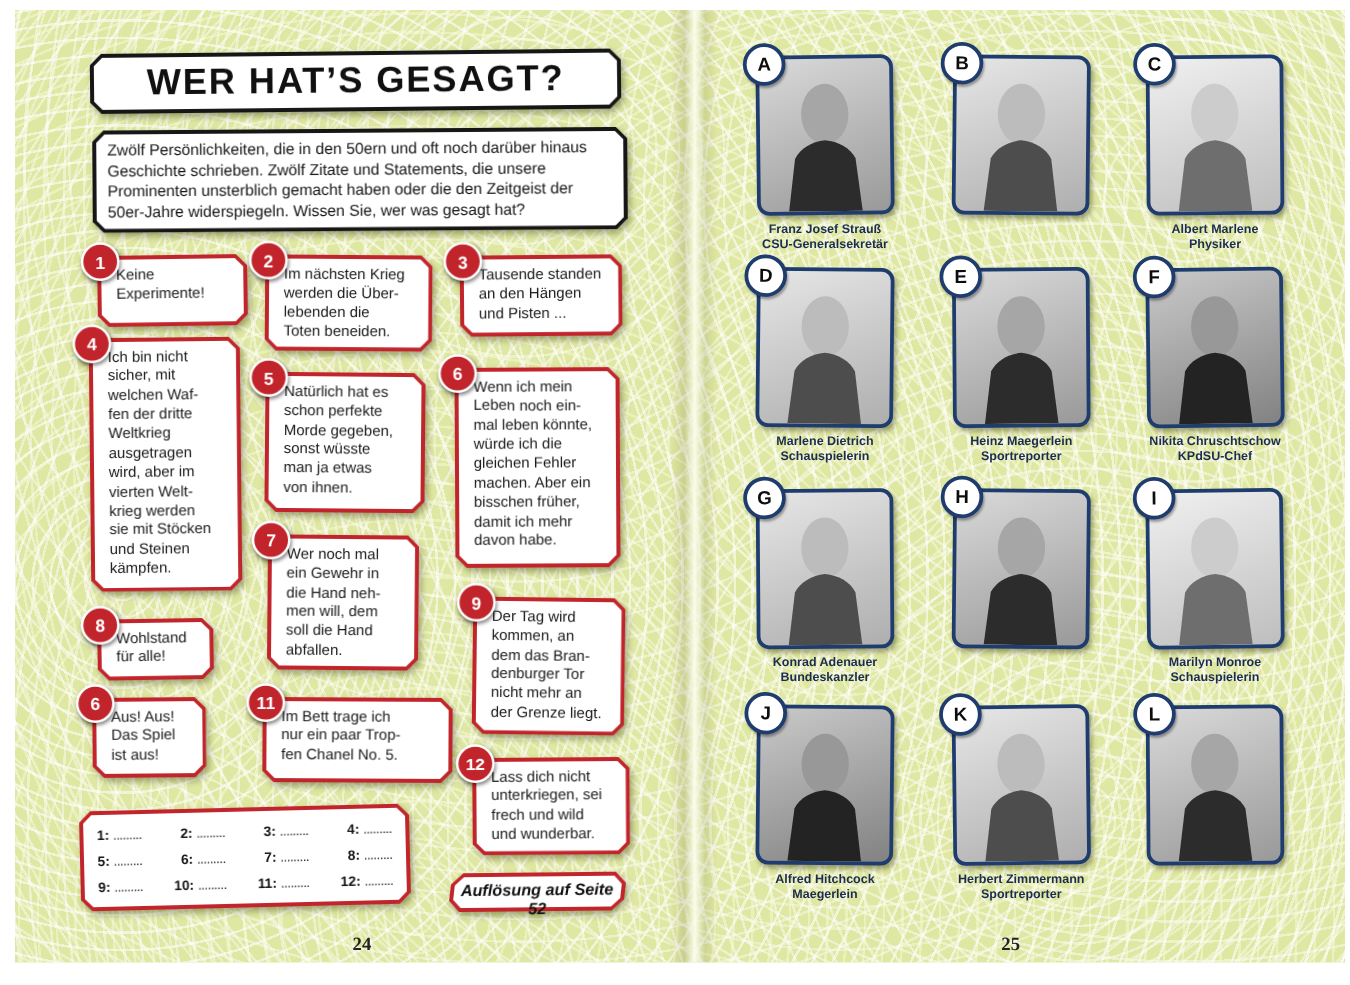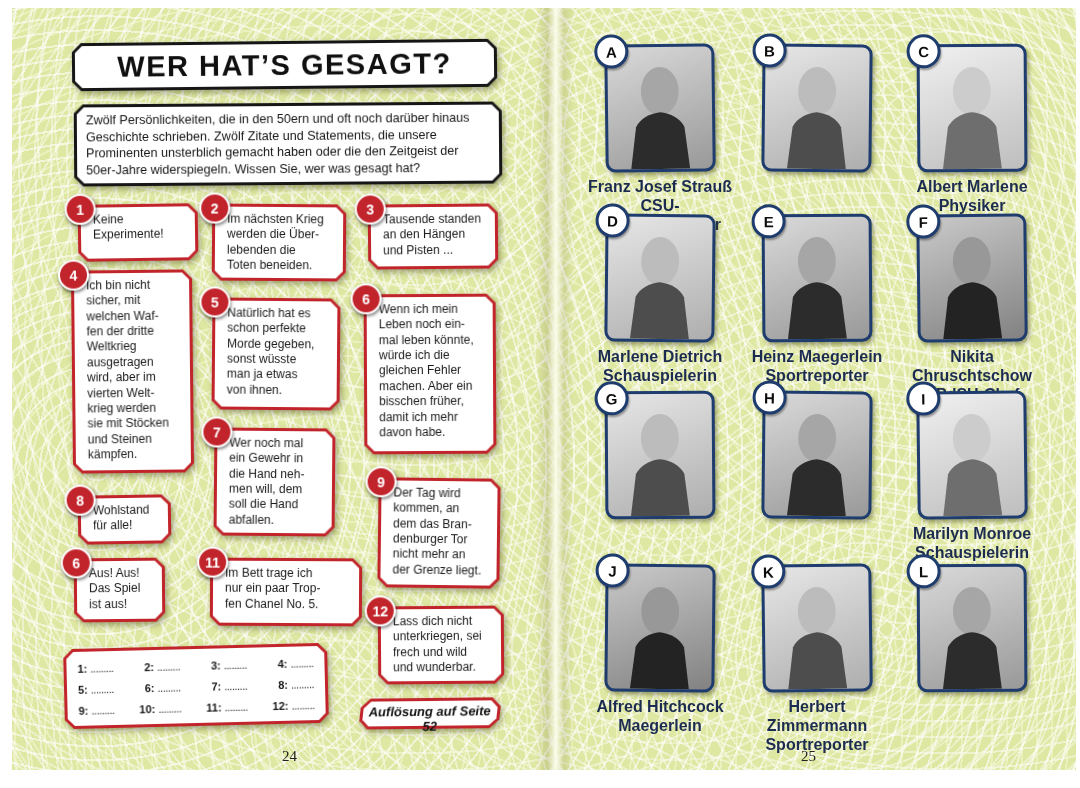--- a/index.html
+++ b/index.html
@@ -81,21 +81,21 @@
   .anum{font-weight:bold;margin-right:3px;}
   .adots{letter-spacing:-.5px;color:#222;}
   .acell{white-space:nowrap;}
   
   .solution-box{left:348px;top:690px;width:140px;height:31px;transform:rotate(-.6deg) skewX(-7deg);}
   .solution-box .content{
     transform:skewX(7deg);padding-top:6px;text-align:center;
     font-size:13px;font-weight:bold;font-style:italic;color:#111;
   }
   
-  .pagenum{position:absolute;font-size:15px;font-weight:normal;color:#222;
+  .pagenum{position:absolute;font-size:15px;font-weight:bold;color:#222;
     font-family:"Liberation Serif", serif;padding-left:12px;}
   .pagenum.left{left:258px;top:740px;}
   .pagenum.right{left:777px;top:740px;text-align:center;}
   
   .cell{position:absolute;width:150px;text-align:center;}
   .c0{left:573px;} .c1{left:730px;} .c2{left:885px;}
   .r0{top:36px;} .r1{top:206px;} .r2{top:383px;} .r3{top:556px;}
   .photo-wrap{position:relative;width:110px;height:128px;margin:0 auto;
     transform:rotate(var(--rot,0deg));}
   .photo-frame{
@@ -106,21 +106,21 @@
     position:absolute;inset:3px;border-radius:7px;overflow:hidden;
     background:linear-gradient(160deg,var(--pbg1),var(--pbg2));
   }
   .photo svg{position:absolute;inset:0;width:100%;height:100%;}
   .letter-badge{
     position:absolute;left:-10px;top:-10px;width:28px;height:28px;border-radius:50%;
     background:#fff;border:3px solid var(--frame-navy,#1e3c6e);color:#0d0d0d;
     font-weight:bold;font-size:15px;display:flex;align-items:center;justify-content:center;
     box-shadow:1px 2px 2px rgba(0,0,0,.35);z-index:2;
   }
-  .caption{margin-top:6px;font-size:16px;font-weight:bold;line-height:1.18;
+  .caption{margin-top:6px;font-size:10px;font-weight:bold;line-height:1.18;
     color:var(--caption-text,#1c2c50);}
   
   .t1{--pbg1:#d9d9d9;--pbg2:#999999;--head:#a6a6a6;--suit:#2c2c2c;}
   .t2{--pbg1:#e6e6e6;--pbg2:#aeaeae;--head:#bcbcbc;--suit:#4d4d4d;}
   .t3{--pbg1:#c9c9c9;--pbg2:#828282;--head:#989898;--suit:#232323;}
   .t4{--pbg1:#f0f0f0;--pbg2:#bebebe;--head:#cccccc;--suit:#6e6e6e;}
   .ra{--rot:-0.7deg;} .rb{--rot:0.6deg;} .rc{--rot:-0.4deg;}
 </style>
 </head>
 <body>
@@ -376,20 +376,24 @@
     <div class="photo-wrap t2 rc">
       <div class="photo-frame"></div>
       <div class="photo">
         <svg viewBox="0 0 100 116" preserveAspectRatio="xMidYMax slice">
             <ellipse cx="50" cy="42" rx="18" ry="23" style="fill:var(--head)"></ellipse>
             <path d="M50 62 C40 63 31 68 27 76 L22 116 L78 116 L73 76 C69 68 60 63 50 62 Z" style="fill:var(--suit)"></path>
           </svg>
       </div>
       <span class="letter-badge">G</span>
     </div>
+    <div class="caption">
+      <div>Konrad Adenauer</div>
+      <div>Bundeskanzler</div>
+    </div>
   </div>
   <div class="cell c1 r2">
     <div class="photo-wrap t1 rb">
       <div class="photo-frame"></div>
       <div class="photo">
         <svg viewBox="0 0 100 116" preserveAspectRatio="xMidYMax slice">
             <ellipse cx="50" cy="42" rx="18" ry="23" style="fill:var(--head)"></ellipse>
             <path d="M50 62 C40 63 31 68 27 76 L22 116 L78 116 L73 76 C69 68 60 63 50 62 Z" style="fill:var(--suit)"></path>
           </svg>
       </div>

